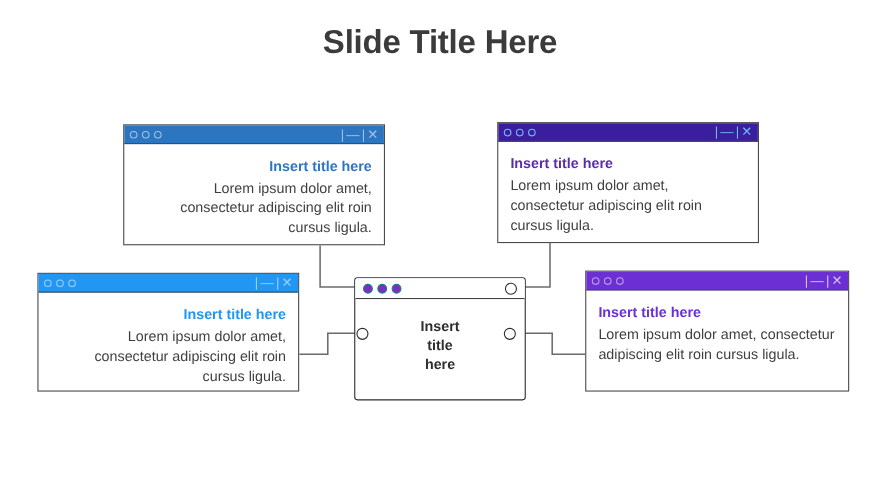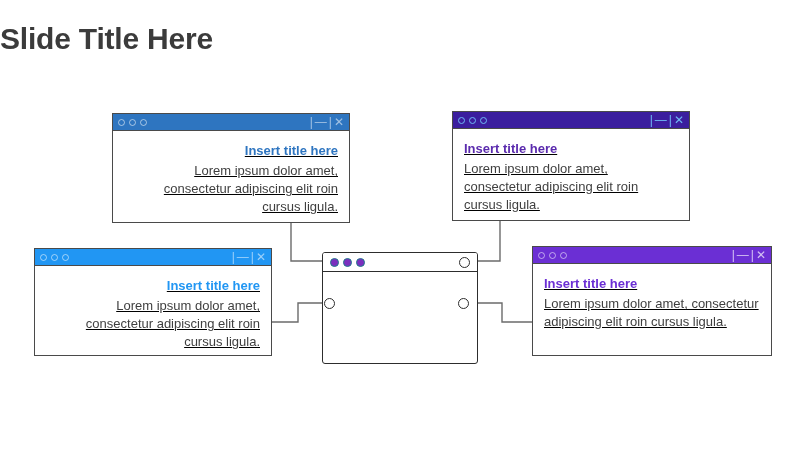--- a/index.html
+++ b/index.html
@@ -15,21 +15,21 @@
     font-family: "Liberation Sans", sans-serif;
     -webkit-font-smoothing: antialiased;
   }
 
   
   .slide-title {
     position: absolute;
     left: 0;
     top: 22px;
     width: 800px;
-    text-align: left;
+    text-align: center;
     font-size: 30px;
     font-weight: bold;
     color: #3b3b3b;
     letter-spacing: -0.2px;
   }
 
   
   .connectors {
     position: absolute;
     left: 0;
@@ -80,21 +80,20 @@
     font-size: 12px;
     line-height: 1;
     font-family: "Liberation Sans", sans-serif;
   }
   .win-ctrls span { display: inline-block; }
 
   .card-body {
     flex: 1;
     padding: 12px 11px 10px 11px;
     box-sizing: border-box;
-    text-decoration: underline;
   }
   .card-title {
     font-size: 13px;
     font-weight: bold;
     margin: 0 0 3px 0;
     line-height: 1.25;
   }
   .card-text {
     font-size: 13px;
     color: #3f3f3f;
@@ -283,16 +282,23 @@
 
 <div class="card" id="card-center">
   <div class="titlebar">
     <div class="dots">
       <span class="dot filled"></span>
       <span class="dot filled"></span>
       <span class="dot filled"></span>
     </div>
     <div class="node-port"></div>
   </div>
+  <div class="card-body">
+    <div class="center-label">
+      <span>Insert</span><br>
+      <span>title</span><br>
+      <span>here</span>
+    </div>
+  </div>
 </div>
 
 <div class="node-port port-abs" id="port-left"></div>
 <div class="node-port port-abs" id="port-right"></div>
 
 </body></html>

